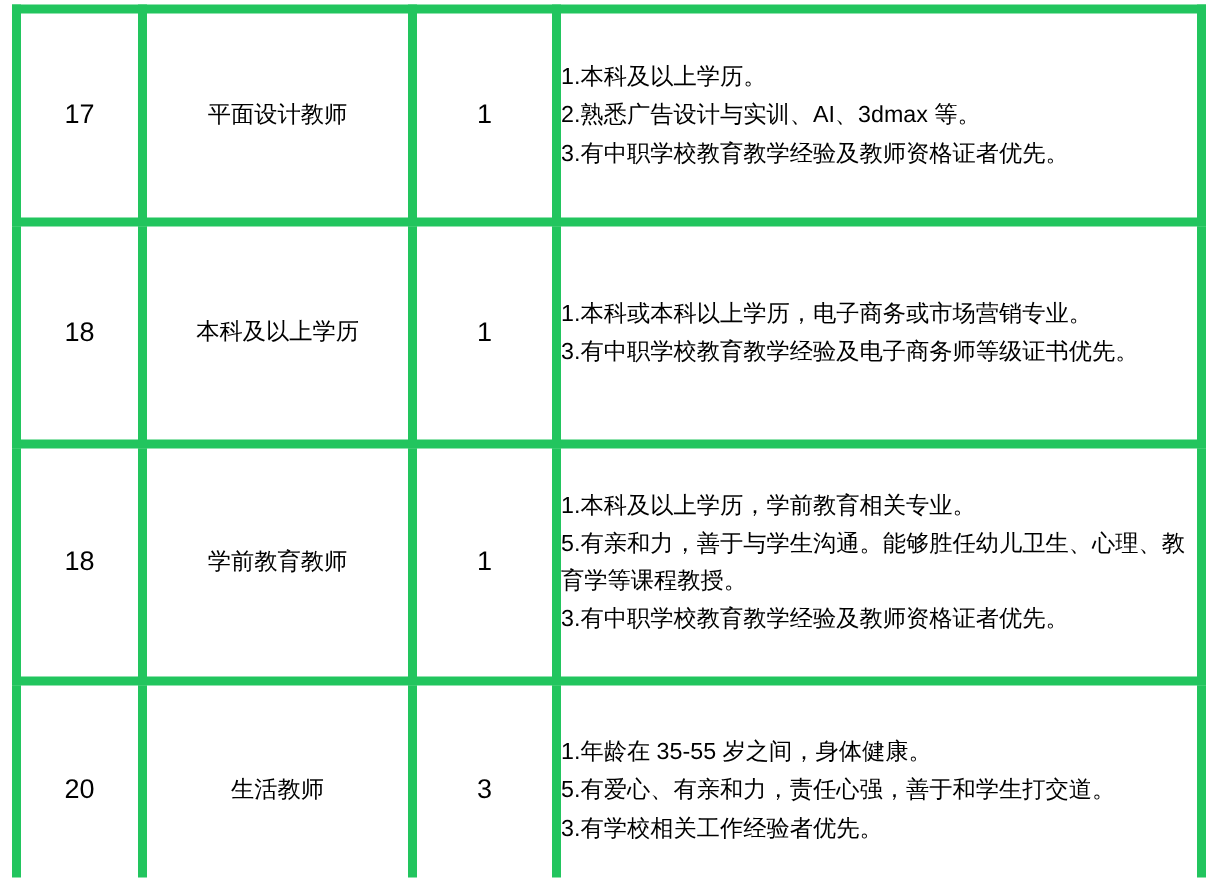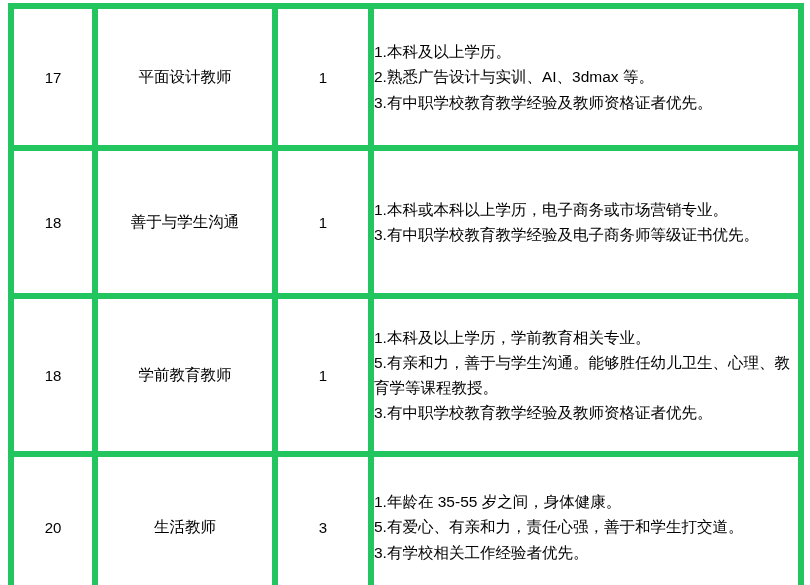--- a/index.html
+++ b/index.html
@@ -32,21 +32,21 @@
     vertical-align: middle;
     padding: 0;
   }
   col.c-no    { width: 84px; }
   col.c-pos   { width: 180px; }
   col.c-count { width: 96px; }
   col.c-req   { width: 430px; }
 
   .cell-no, .cell-count {
     text-align: center;
-    font-size: 15px;
+    font-size: 18px;
     line-height: 1.4;
   }
   .cell-pos {
     text-align: center;
     font-size: 15.5px;
     line-height: 1.4;
   }
   .cell-req {
     padding: 9px 6px 9px 9px;
     vertical-align: top;
@@ -91,21 +91,21 @@
           <div class="line">1.本科及以上学历。</div>
           <div class="line">2.熟悉广告设计与实训、AI、3dmax 等。</div>
           <div class="line">3.有中职学校教育教学经验及教师资格证者优先。</div>
         </td>
       </tr>
       <tr class="r2">
         <td class="cell-no">
           <span>18</span>
         </td>
         <td class="cell-pos">
-          <span>善于与学生沟通</span>
+          <span>本科及以上学历</span>
         </td>
         <td class="cell-count">
           <span>1</span>
         </td>
         <td class="cell-req">
           <div class="line wrap">1.本科或本科以上学历，电子商务或市场营销专业。</div>
           <div class="line wrap">3.有中职学校教育教学经验及电子商务师等级证书优先。</div>
         </td>
       </tr>
       <tr class="r3">

